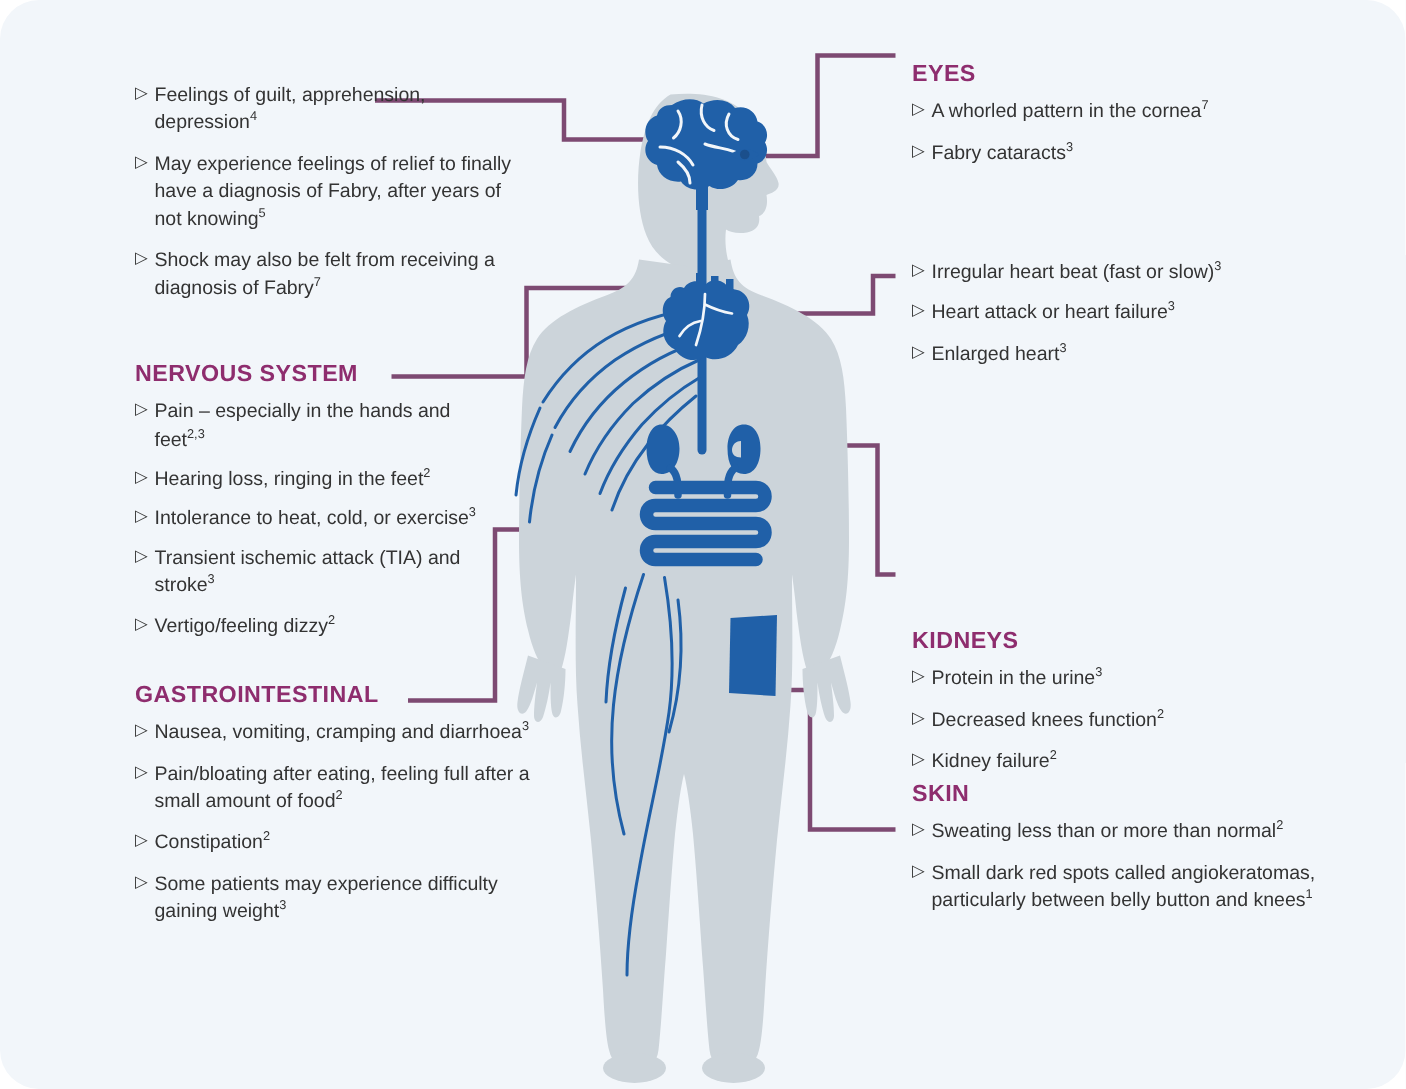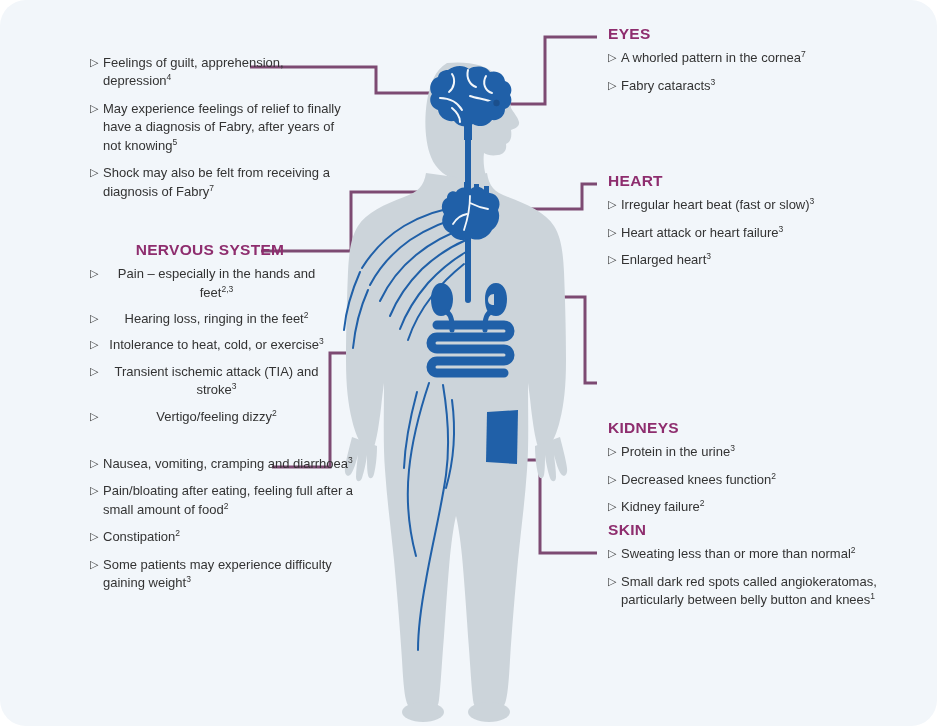--- a/index.html
+++ b/index.html
@@ -19,24 +19,24 @@
   .items{margin:0;padding:0;list-style:none;}
   .items li{font-size:13px;line-height:1.42;color:#333333;
             margin-bottom:9px;position:relative;padding-left:13px;}
   .items li:last-child{margin-bottom:0;}
   .bullet{position:absolute;left:0;top:0px;font-size:11px;color:#333333;
           line-height:1.55;}
   sup{font-size:8.5px;vertical-align:super;line-height:0;}
 
   
   #blk-psychological{left:90px;top:54px;width:262px;}
-  #blk-nervous{left:90px;top:241px;width:240px;text-align:center;}
+  #blk-nervous{left:90px;top:241px;width:240px;}
   #blk-gastro{left:90px;top:455px;width:265px;}
   
-  #blk-eyes{left:608px;top:25px;width:300px;}
+  #blk-eyes{left:608px;top:41px;width:300px;}
   #blk-heart{left:608px;top:172px;width:300px;}
   #blk-kidneys{left:608px;top:371px;width:300px;margin-top:48px;}
   #blk-skin{left:608px;top:521px;width:300px;}
 
   #blk-nervous .items li{margin-bottom:8px;}
 </style>
 </head>
 <body>
 
 <div id="canvas">
@@ -268,20 +268,21 @@
         <span>Transient ischemic attack (TIA) and stroke</span><sup>3</sup>
       </li>
       <li>
         <span class="bullet">▷</span>
         <span>Vertigo/feeling dizzy</span><sup>2</sup>
       </li>
     </ul>
   </div>
 
   <div class="block" id="blk-gastro">
+    <div class="sec-head">GASTROINTESTINAL</div>
     <ul class="items">
       <li>
         <span class="bullet">▷</span>
         <span>Nausea, vomiting, cramping and diarrhoea</span><sup>3</sup>
       </li>
       <li>
         <span class="bullet">▷</span>
         <span>Pain/bloating after eating, feeling full after a small amount of food</span><sup>2</sup>
       </li>
       <li>
@@ -303,21 +304,20 @@
         <span>A whorled pattern in the cornea</span><sup>7</sup>
       </li>
       <li>
         <span class="bullet">▷</span>
         <span>Fabry cataracts</span><sup>3</sup>
       </li>
     </ul>
   </div>
 
   <div class="block" id="blk-heart">
-    <div class="sec-head">HEART</div>
     <ul class="items">
       <li>
         <span class="bullet">▷</span>
         <span>Irregular heart beat (fast or slow)</span><sup>3</sup>
       </li>
       <li>
         <span class="bullet">▷</span>
         <span>Heart attack or heart failure</span><sup>3</sup>
       </li>
       <li>

